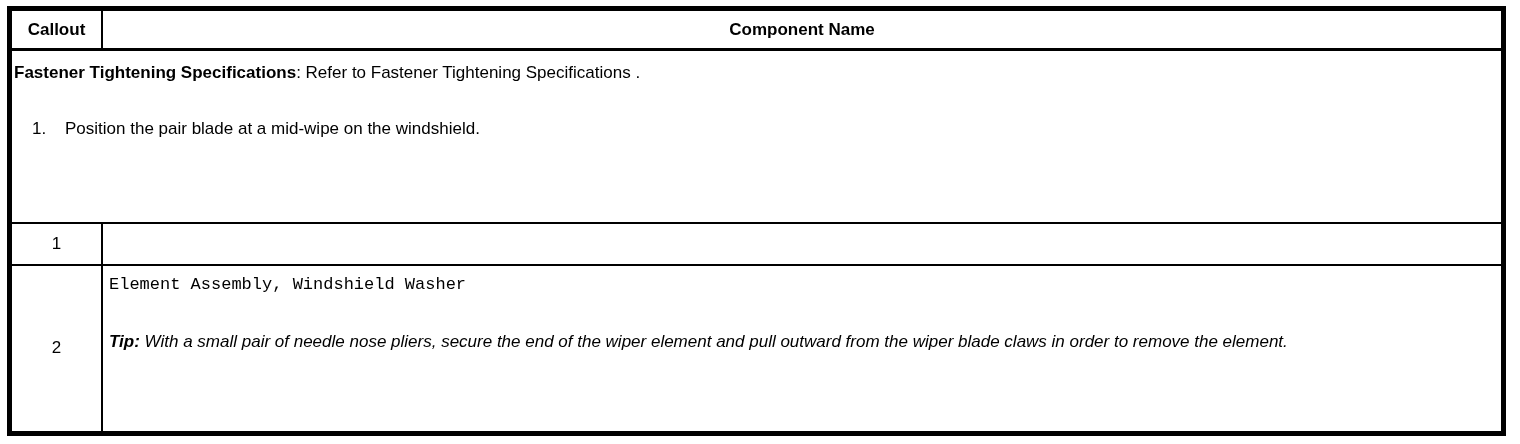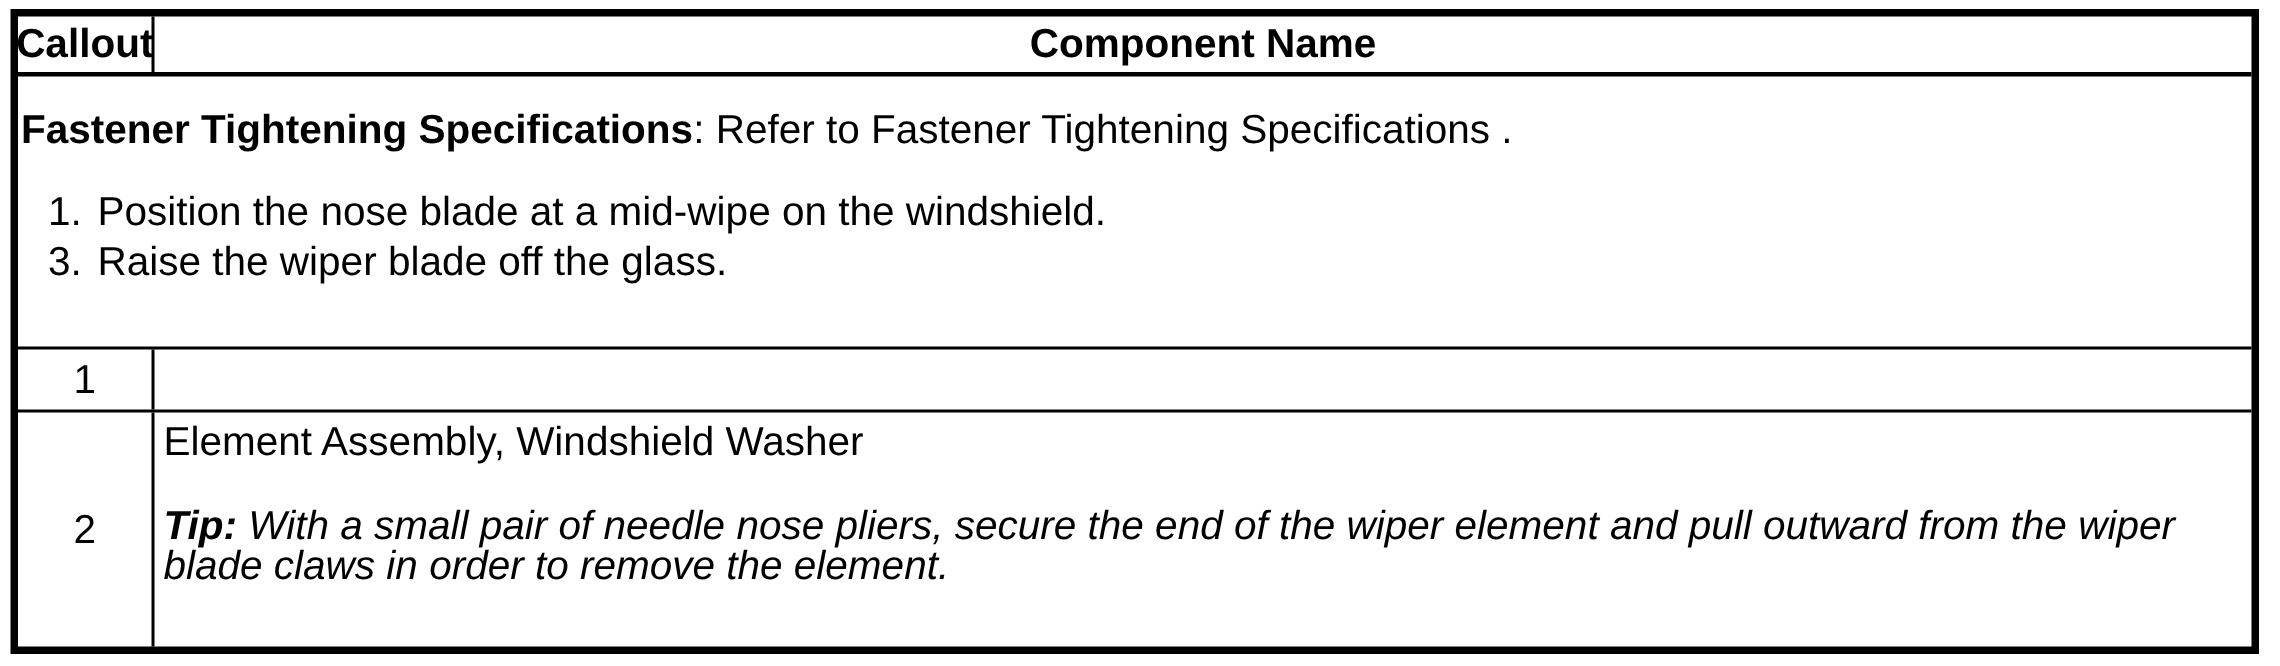--- a/index.html
+++ b/index.html
@@ -6,21 +6,21 @@
     margin: 0;
     padding: 0;
     background: #ffffff;
   }
   .sheet {
     position: relative;
     width: 1520px;
     height: 444px;
     background: #ffffff;
     font-family: "Liberation Sans", "DejaVu Sans", sans-serif;
-    font-size: 27px;
+    font-size: 17px;
     color: #000000;
     overflow: hidden;
   }
   .tbl {
     position: absolute;
     left: 7px;
     top: 6px;
     width: 1499px;
     height: 430px;
     border: 5px solid #000000;
@@ -41,21 +41,21 @@
     justify-content: center;
   }
   .comp-col { flex: 1 1 auto; min-width: 0; box-sizing: border-box; }
   .hdr { font-weight: bold; }
   .comp-hdr { display: flex; align-items: center; justify-content: center; }
 
   .preamble {
     flex: 1 1 auto;
     border-bottom: 2px solid #000000;
     box-sizing: border-box;
-    padding: 22px 8px 0 2px;
+    padding: 9px 8px 0 2px;
     overflow: hidden;
   }
   .fastener-line { margin: 0; line-height: 26px; }
   .fastener-line b { font-weight: bold; }
   .prelim-heading {
     margin: 26px 0 0 46px;
     font-weight: bold;
     line-height: 26px;
   }
   .steps { margin-top: 26px; }
@@ -63,45 +63,42 @@
   .step .num { display: inline-block; width: 33px; }
 
   .row-one { height: 42px; border-bottom: 2px solid #000000; box-sizing: border-box; }
   .row-one .comp-col {
     display: flex;
     align-items: center;
     padding-left: 6px;
   }
   .row-two { flex: 1 0 auto; }
   .row-two .comp-col { padding: 6px 4px 0 6px; }
-  .comp-line { margin: 0; line-height: 26px; }
+  .comp-line { margin: 0; line-height: 26px; font-family: Liberation Mono, monospace; }
   .tip-para { margin: 30px 0 0 0; line-height: 27px; font-style: italic; }
   .tip-para b { font-weight: bold; }
 </style>
 </head>
 <body>
 
 <div class="sheet">
   <div class="tbl">
 
     <div class="row header-row">
       <div class="callout-col hdr">Callout</div>
       <div class="comp-col hdr comp-hdr">Component Name</div>
     </div>
 
     <div class="preamble">
       <p class="fastener-line"><b>Fastener Tightening Specifications</b><span>: Refer to Fastener Tightening Specifications .</span></p>
 
 
       <div class="steps">
         <div class="step">
-          <span class="num">1.</span><span class="txt">Position the nose blade at a mid-wipe on the windshield.</span>
-        </div>
-        <div class="step">
-          <span class="num">3.</span><span class="txt">Raise the wiper blade off the glass.</span>
+          <span class="num">1.</span><span class="txt">Position the pair blade at a mid-wipe on the windshield.</span>
         </div>
       </div>
     </div>
 
     <div class="row row-one">
       <div class="callout-col">1</div>
     </div>
 
     <div class="row row-two">
       <div class="callout-col">2</div>

